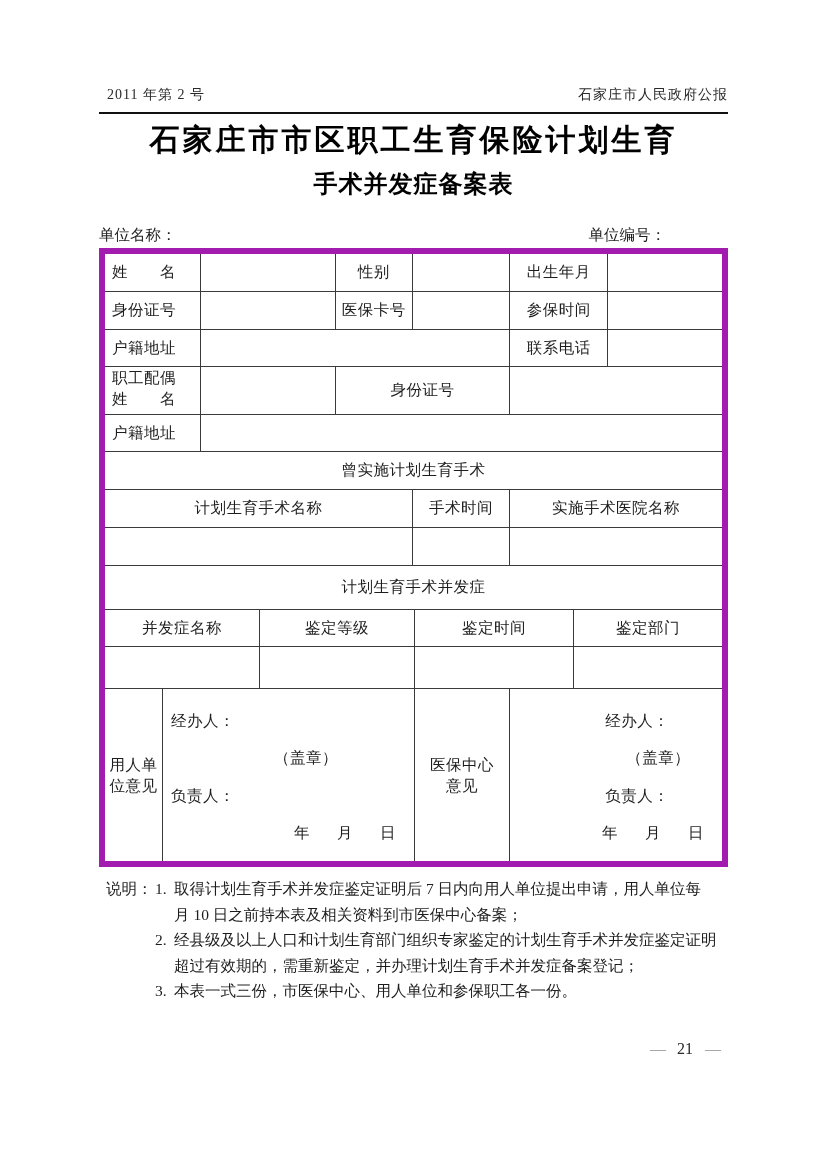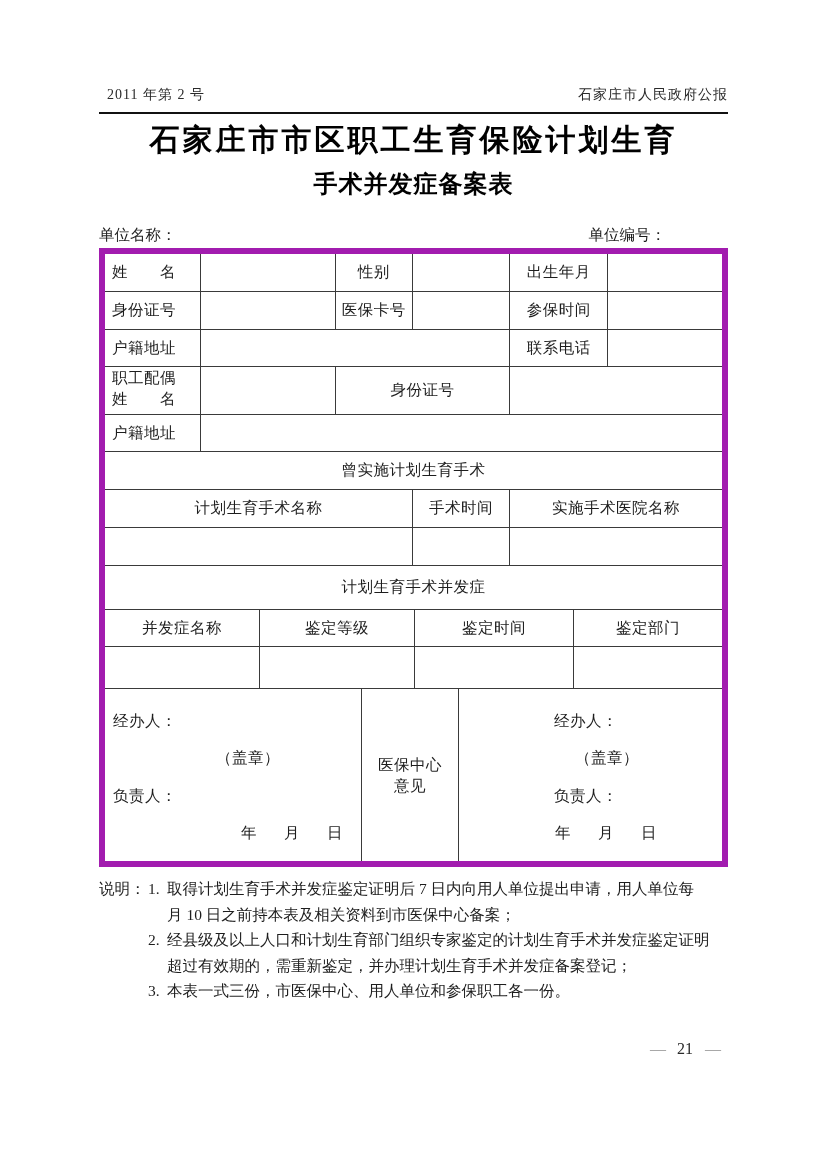--- a/index.html
+++ b/index.html
@@ -42,21 +42,21 @@
         padding:22px 0 18px 0;}
   .sign>div{line-height:20px;}
   .sign .ind-a{padding-left:8px;}
   .sign .seal-a{padding-left:111px;}
   .sign .ind-b{padding-left:95px;}
   .sign .seal-b{padding-left:116px;}
   .sign .ymd{display:flex;justify-content:flex-end;gap:27px;padding-right:18px;}
   
   .notes{margin-top:9px;font-size:15.5px;}
   .note-row{display:flex;line-height:25.5px;}
-  .nlabel{width:49px;flex:none;}
+  .nlabel{width:49px;flex:none;margin-left:7px;}
   .nnum{width:19px;flex:none;}
   .ntext{white-space:nowrap;}
   
   .page-no{position:absolute;top:1040px;right:106px;
     display:flex;align-items:center;gap:12px;font-size:16px;}
   .page-no .dash{color:#9a9a9a;letter-spacing:-1px;}
   .page-no .num{color:#2a2a2a;}
 </style>
 </head>
 <body>
@@ -151,20 +151,24 @@
       </div>
 
       <div class="r" style="height:42px">
         <div class="td" style="width:158px"></div>
         <div class="td" style="width:158px"></div>
         <div class="td" style="width:162px"></div>
         <div class="td last" style="width:151px"></div>
       </div>
 
       <div class="r bottom" style="height:172px">
+        <div class="td two" style="width:59px">
+          <span>用人单</span>
+          <span>位意见</span>
+        </div>
         <div class="td sign" style="width:257px">
           <div class="ind-a">经办人：</div>
           <div class="seal-a">（盖章）</div>
           <div class="ind-a">负责人：</div>
           <div class="ymd">
             <span>年</span>
             <span>月</span>
             <span>日</span>
           </div>
         </div>

